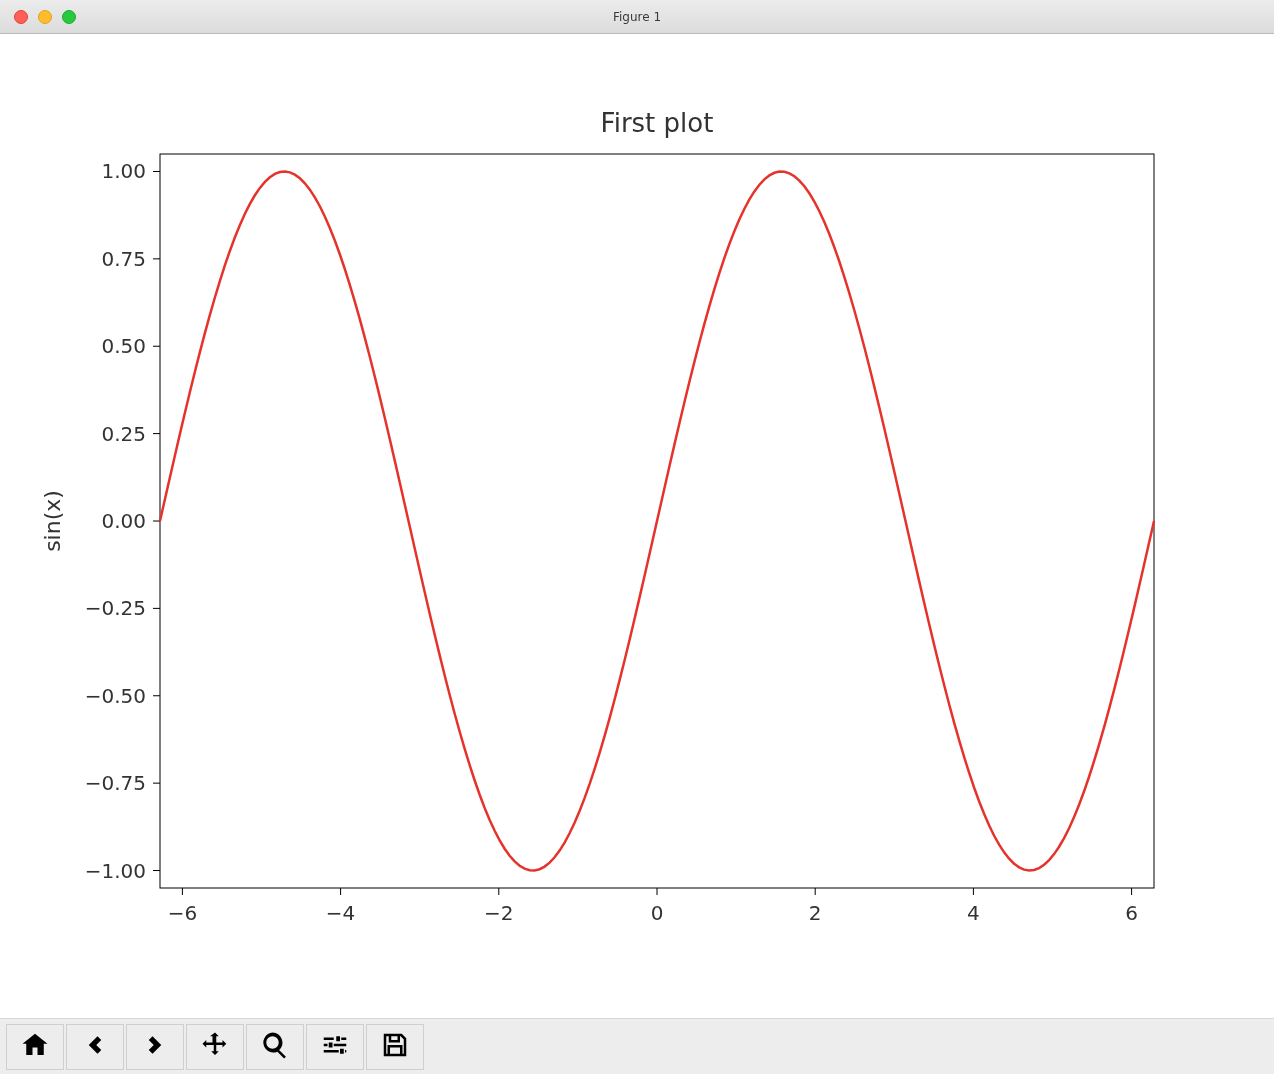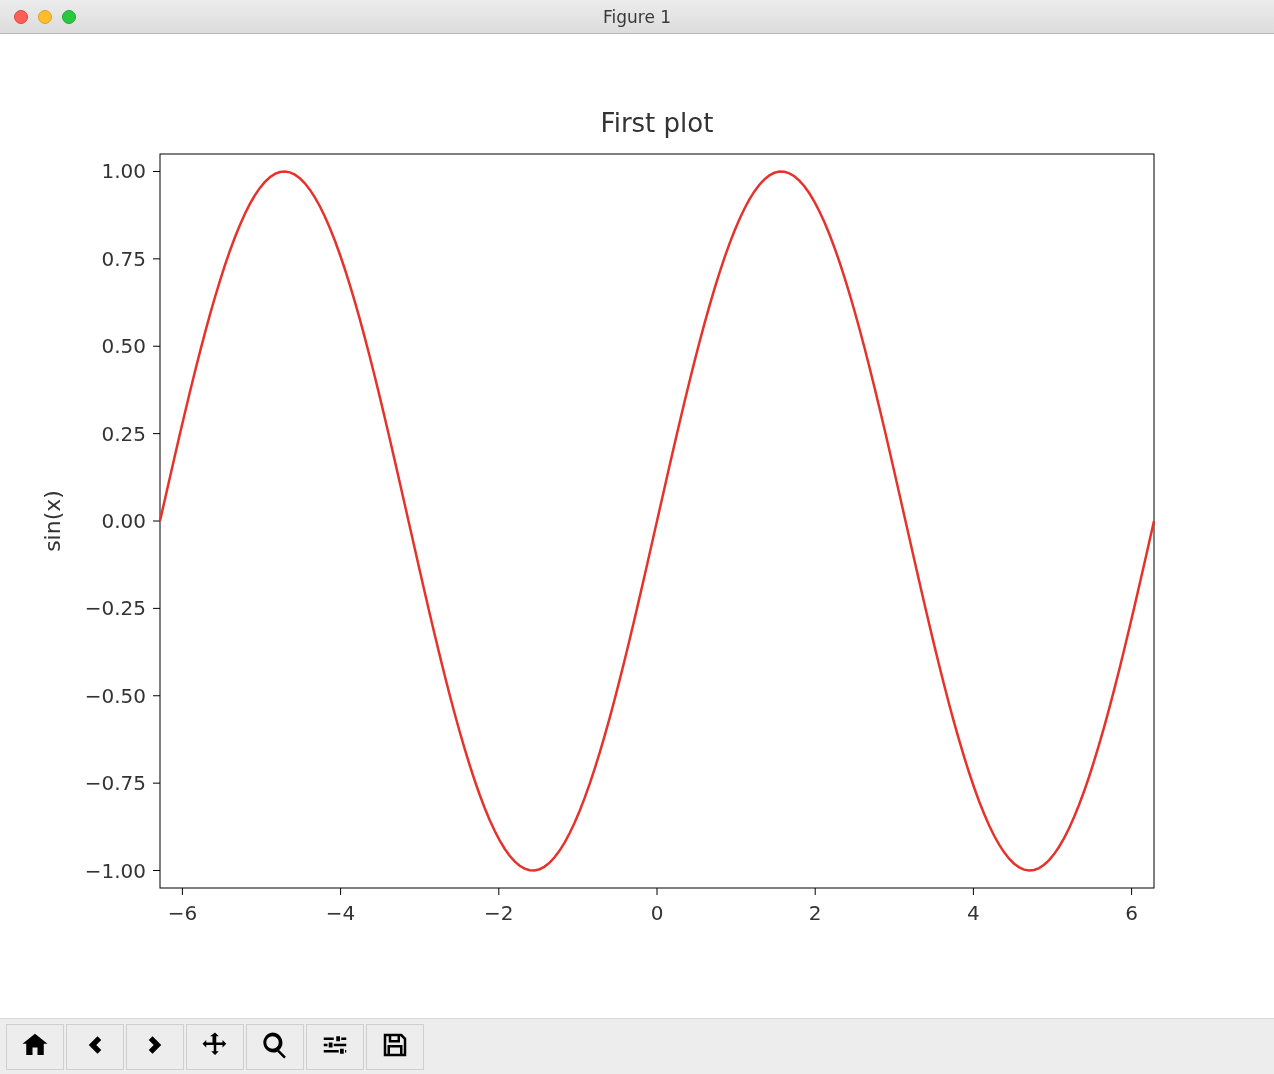--- a/index.html
+++ b/index.html
@@ -34,21 +34,21 @@
   }
   .tl {
     width: 14px; height: 14px; border-radius: 50%;
     display: inline-block;
   }
   .tl-close   { background:#ff5f57; border:1px solid #e24238; }
   .tl-min     { background:#ffbd2e; border:1px solid #e1a117; }
   .tl-zoom    { background:#28c840; border:1px solid #1bad2c; }
   .title-text {
     margin: 0 auto;
-    font-size: 17px;
+    font-size: 12px;
     color: #3a3a3a;
   }
 
   
   .canvas-area {
     position: absolute;
     top: 34px;
     left: 0;
     right: 0;
     bottom: 56px;

